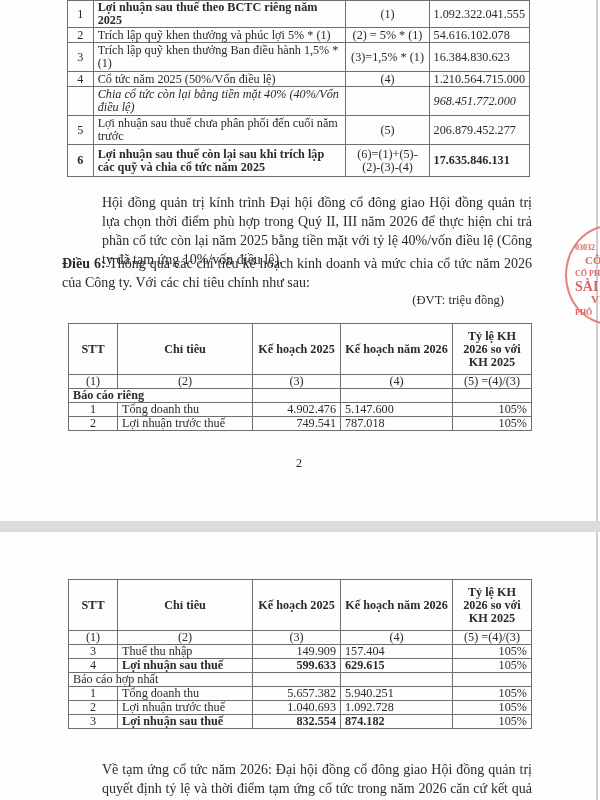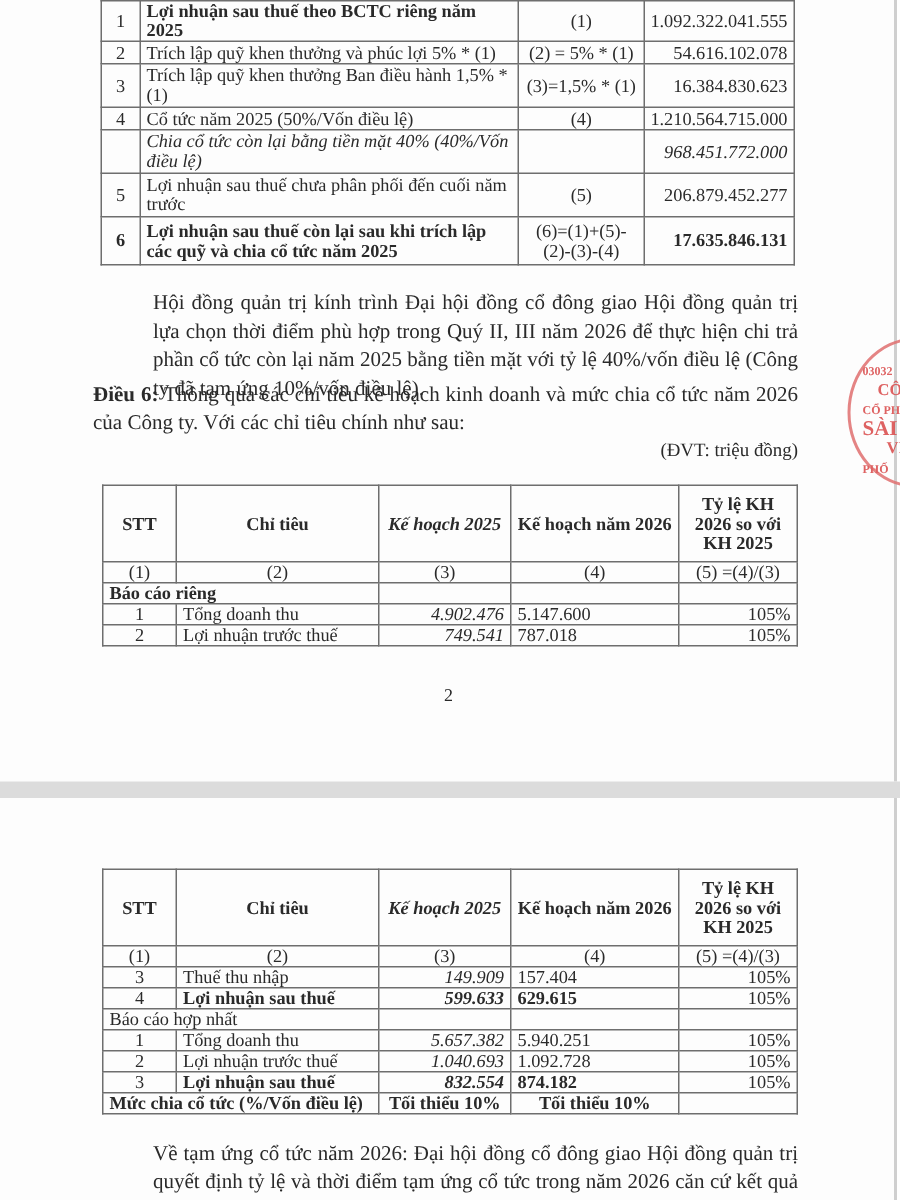--- a/index.html
+++ b/index.html
@@ -12,37 +12,37 @@
   .page { position: absolute; left: 0; width: 596px; background: #fdfdfd; border-right: 2px solid #cfcfcf; }
   .page1 { top: 0; height: 521px; }
   .page2 { top: 532px; height: 268px; }
   .separator { position: absolute; left: 0; top: 521px; width: 600px; height: 11px; background: #dcdcdc; }
   table { border-collapse: collapse; position: absolute; font-size: 12.2px; }
   td, th { border: 1px solid #6e6e6e; padding: 0 4px; line-height: 13px; }
   .t1 { left: 67px; top: 0; width: 463px; }
   .t1 .c-stt { width: 17px; text-align: center; }
   .t1 .c-txt { width: 250px; }
   .t1 .c-f { width: 75px; text-align: center; }
-  .t1 .c-amt { text-align: right; border-radius: 13px; }
+  .t1 .c-amt { text-align: left; border-radius: 13px; }
   .b { font-weight: bold; }
   .i { font-style: italic; }
   .t2, .t3 { left: 68px; width: 464px; }
   .t2 { top: 323px; }
   .t3 { top: 579px; }
   .t2 th, .t3 th { font-weight: bold; text-align: center; height: 50px; }
   .cs { width: 40px; text-align: center; }
   .cn { width: 126px; }
-  .ca { width: 79px; text-align: right; font-style: italic; }
+  .ca { width: 79px; text-align: right; }
   .cb { width: 103px; text-align: left; }
   .cr { text-align: right; }
   .center { text-align: center; }
   .para { position: absolute; font-size: 14px; line-height: 19px; margin: 0; text-align: justify; }
   .p1 { left: 102px; top: 193px; width: 430px; }
   .p2 { left: 62px; top: 254px; width: 470px; }
-  .unit { position: absolute; right: 64px; top: 293px; font-size: 12.6px; }
+  .unit { position: absolute; right: 92px; top: 293px; font-size: 12.6px; }
   .pagenum { position: absolute; left: 296px; top: 456px; font-size: 12px; }
   .stamp {
     position: absolute; left: 565px; top: 225px; width: 90px; height: 100px;
     border: 2px solid #e07070; border-radius: 50%; color: #d94848;
     font-size: 11px; font-weight: bold; line-height: 13px; padding-top: 14px; padding-left: 8px; box-sizing: border-box;
     opacity: 0.85;
   }
   .stamp span { display: block; }
 </style>
 </head>
@@ -206,23 +206,17 @@
       <td class="cb">1.092.728</td>
       <td class="cr">105%</td>
     </tr>
     <tr style="height:14px">
       <td class="cs">3</td>
       <td class="cn b">Lợi nhuận sau thuế</td>
       <td class="ca b">832.554</td>
       <td class="cb b">874.182</td>
       <td class="cr">105%</td>
     </tr>
-    <tr style="height:14px">
-      <td colspan="2" class="b">Mức chia cổ tức (%/Vốn điều lệ)</td>
-      <td class="b center">Tối thiểu 10%</td>
-      <td class="b center">Tối thiểu 10%</td>
-      <td></td>
-    </tr>
   </tbody>
     </table>
 
   <p class="para" style="left:102px; top:228px; width:430px;">Về tạm ứng cổ tức năm 2026: Đại hội đồng cổ đông giao Hội đồng quản trị quyết định tỷ lệ và thời điểm tạm ứng cổ tức trong năm 2026 căn cứ kết quả hoạt động sản xuất kinh doanh của Công ty nhưng không vượt quá lợi nhuận sau thuế chưa phân phối tại</p>
 </div>
 
 </body></html>

